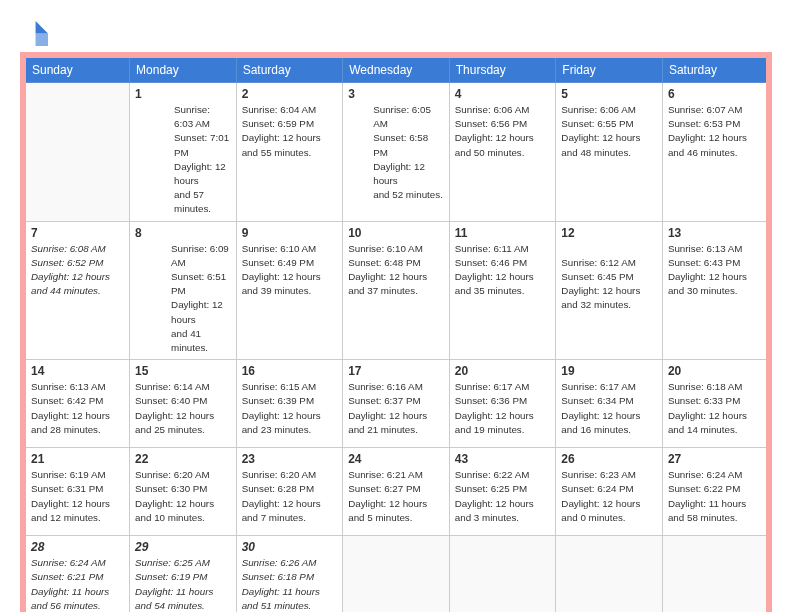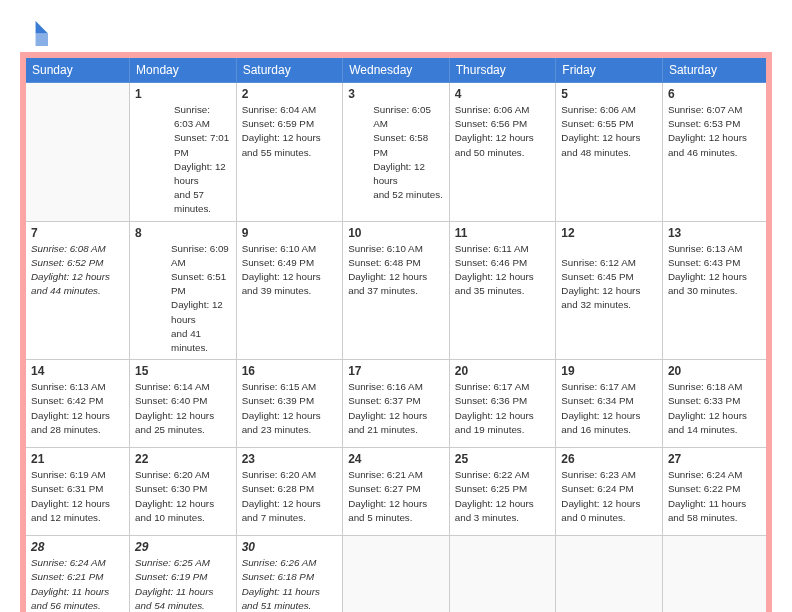--- a/index.html
+++ b/index.html
@@ -299,21 +299,21 @@
 and 7 minutes.</div>
           </td>
           <td>
             <div class="day-num">24</div>
             <div class="day-info" style="white-space: pre-line;">Sunrise: 6:21 AM
 Sunset: 6:27 PM
 Daylight: 12 hours
 and 5 minutes.</div>
           </td>
           <td>
-            <div class="day-num">25</div>
+            <div class="day-num">43</div>
             <div class="day-info" style="white-space: pre-line;">Sunrise: 6:22 AM
 Sunset: 6:25 PM
 Daylight: 12 hours
 and 3 minutes.</div>
           </td>
           <td>
             <div class="day-num">26</div>
             <div class="day-info" style="white-space: pre-line;">Sunrise: 6:23 AM
 Sunset: 6:24 PM
 Daylight: 12 hours

